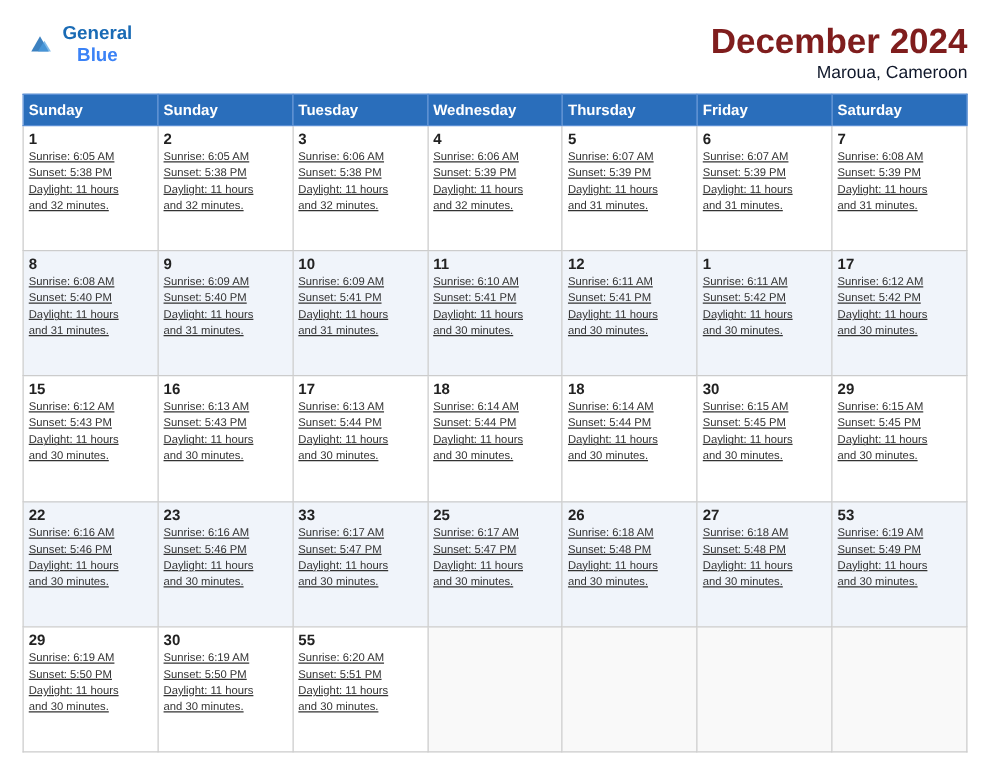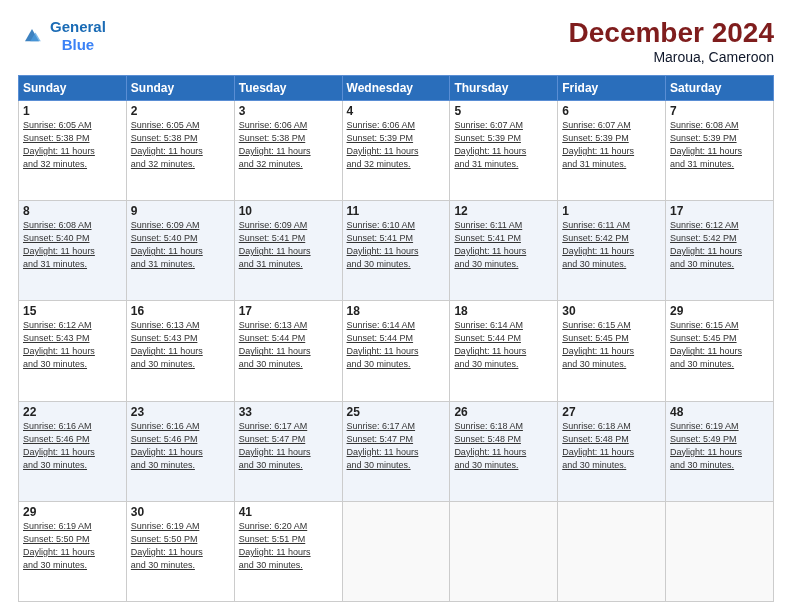--- a/index.html
+++ b/index.html
@@ -245,35 +245,35 @@
           </td>
           <td>
             <span class="day-num">26</span>
             <div class="day-info">Sunrise: 6:18 AM<br>Sunset: 5:48 PM<br>Daylight: 11 hours<br>and 30 minutes.</div>
           </td>
           <td>
             <span class="day-num">27</span>
             <div class="day-info">Sunrise: 6:18 AM<br>Sunset: 5:48 PM<br>Daylight: 11 hours<br>and 30 minutes.</div>
           </td>
           <td>
-            <span class="day-num">48</span>
+            <span class="day-num">53</span>
             <div class="day-info">Sunrise: 6:19 AM<br>Sunset: 5:49 PM<br>Daylight: 11 hours<br>and 30 minutes.</div>
           </td>
         </tr>
         <tr>
           <td>
             <span class="day-num">29</span>
             <div class="day-info">Sunrise: 6:19 AM<br>Sunset: 5:50 PM<br>Daylight: 11 hours<br>and 30 minutes.</div>
           </td>
           <td>
             <span class="day-num">30</span>
             <div class="day-info">Sunrise: 6:19 AM<br>Sunset: 5:50 PM<br>Daylight: 11 hours<br>and 30 minutes.</div>
           </td>
           <td>
-            <span class="day-num">41</span>
+            <span class="day-num">55</span>
             <div class="day-info">Sunrise: 6:20 AM<br>Sunset: 5:51 PM<br>Daylight: 11 hours<br>and 30 minutes.</div>
           </td>
           <td class="empty"></td>
           <td class="empty"></td>
           <td class="empty"></td>
           <td class="empty"></td>
         </tr>
       </tbody>
   </table>
 </div>

